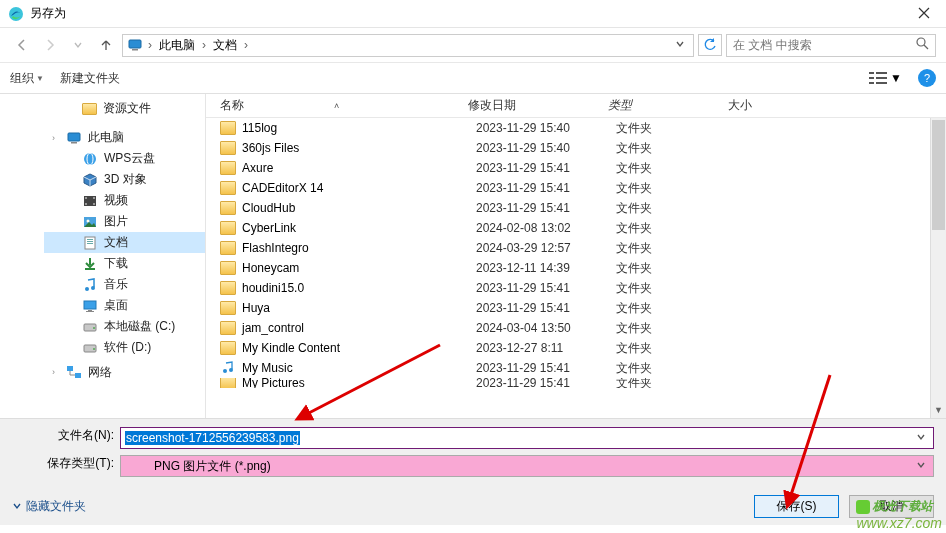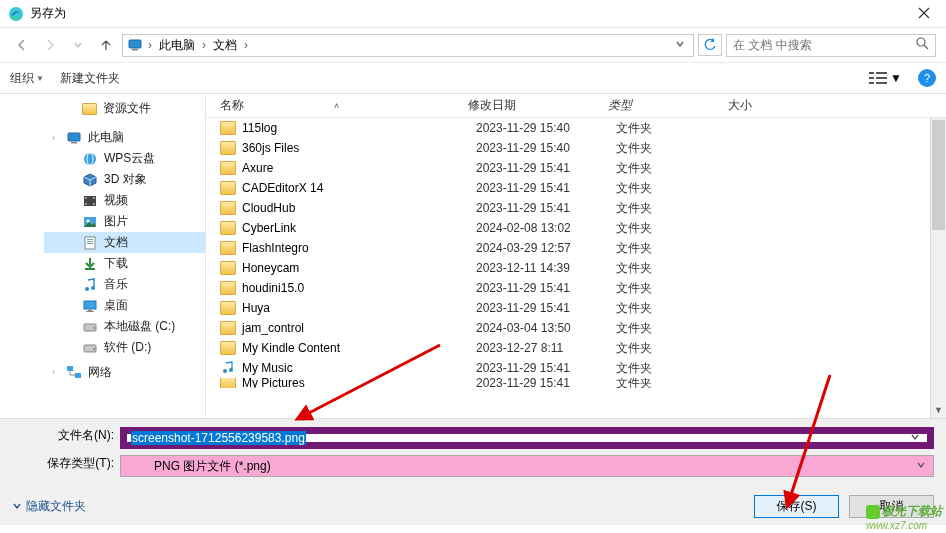--- a/index.html
+++ b/index.html
@@ -64,37 +64,37 @@
 .frow .ftype { width: 120px; color: #333; }
 .scroll-v { position:absolute; right:0; top:24px; bottom:0; width:16px; background:#f0f0f0; border-left:1px solid #ddd; }
 .scroll-v .thumb { position:absolute; left:1px; right:1px; top:2px; height:110px; background:#cdcdcd; }
 .scroll-v .arr { position:absolute; left:0; right:0; height:16px; display:flex; align-items:center; justify-content:center; color:#666; font-size:9px; }
 .scroll-v .arr.down { bottom:0; }
 
 
 .bottom { padding: 8px 12px 4px 12px; background:#f0f0f0; border-top:1px solid #ddd; }
 .formrow { display: flex; align-items: flex-start; margin-bottom: 6px; }
 .formrow label { width: 108px; text-align: right; padding-right: 6px; }
-.formrow .field { flex: 1; height: 22px; border: 7px solid #701a75; background: #fff; display: flex; align-items: center; padding: 0 4px; }
+.formrow .field { flex: 1; height: 22px; border: 1px solid #701a75; background: #fff; display: flex; align-items: center; padding: 0 4px; }
 .formrow .field.selectlook { border:1px solid #aaa; background:#f9a8d4;padding-left:33px; }
 .selected-text { background:#0078d7; color:#fff; padding:0 1px; }
 .field .dd { width:16px; text-align:center; color:#555; }
 
 .footerbar { height: 38px; display:flex; align-items:center; padding:0 12px; gap:10px; background:#f0f0f0; }
 .footerbar .grow { flex:1; }
 .footerbar .hide-folders { display:flex; align-items:center; gap:4px; color:#1a4e8a; }
 .footerbar .btn { width: 85px; height: 23px; border:1px solid #adadad; background:#e1e1e1; display:flex; align-items:center; justify-content:center; }
 .footerbar .btn.default { border:1px solid #0078d7; background:#e5f1fb; }
 
 
 .arrow { position:absolute; pointer-events:none; }
 
 
 .watermark { position:absolute; right:4px; bottom:2px; font-size:11px; color:#5fae3e; font-style:italic; }
-.watermark .line2 { color:#7bb53e; font-size:10px; letter-spacing:0; }
+.watermark .line2 { color:#7bb53e; font-size:14px; letter-spacing:0; }
 .wm-icon { display:inline-block; width:14px; height:14px; background:#6c3; border-radius:3px; vertical-align:middle; margin-right:2px; }
 </style>
 </head>
 <body>
 
 <div class="titlebar">
   <span class="icon-edge">
     <svg viewBox="0 0 16 16" width="16" height="16">
         <circle cx="8" cy="8" r="7" fill="#3cc4dc"></circle>
         <path d="M3 10 Q8 2 14 8 Q10 4 5 9 Z" fill="#0b67a5"></path>

